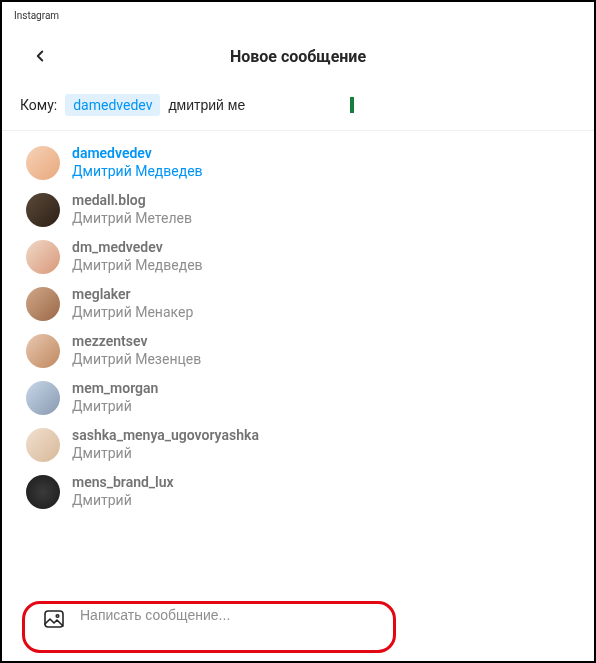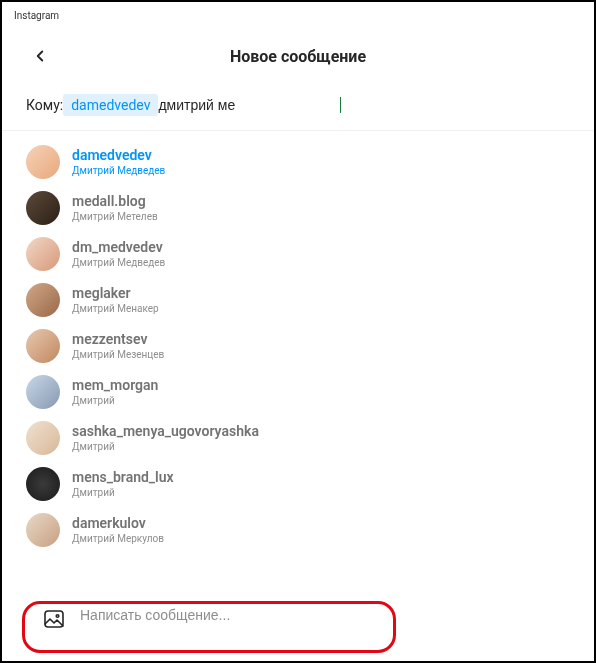--- a/index.html
+++ b/index.html
@@ -37,60 +37,60 @@
     right: 0;
     text-align: center;
     font-size: 16px;
     font-weight: 700;
     color: #262626;
     pointer-events: none;
   }
   .to-row {
     display: flex;
     align-items: center;
-    padding: 6px 24px 14px 24px;
+    padding: 6px 24px 14px 18px;
     border-bottom: 1px solid #efefef;
     font-size: 14px;
-    gap: 0;
+    gap: 8px;
   }
   .to-label { color: #262626; }
   .chip {
     background: #e1f0fd;
     color: #0095f6;
     padding: 3px 8px;
     border-radius: 3px;
     font-size: 14px;
   }
   .search-input {
     border: none;
     outline: none;
     font-size: 14px;
     color: #262626;
-    border-right: 1px solid #15803d;
+    border-right: 4px solid #15803d;
     padding-right: 1px;
   }
   .suggestions {
     padding: 8px 0 0 0;
   }
   .sugg-item {
     display: flex;
     align-items: center;
     padding: 6px 24px;
     gap: 12px;
     cursor: pointer;
   }
   .avatar {
     width: 34px;
     height: 34px;
     border-radius: 50%;
     flex-shrink: 0;
   }
   .sugg-text { display: flex; flex-direction: column; line-height: 1.25; }
   .username { font-size: 14px; font-weight: 600; color: #737373; }
-  .fullname { font-size: 10px; color: #8e8e8e; }
+  .fullname { font-size: 14px; color: #8e8e8e; }
   .sugg-item.selected .username,
   .sugg-item.selected .fullname { color: #0095f6; }
   .composer-outline {
     position: absolute;
     left: 22px;
     right: 200px;
     bottom: 10px;
     border: 3px solid #e30613;
     border-radius: 18px;
     height: 52px;
@@ -203,27 +203,20 @@
         <div class="fullname">Дмитрий</div>
       </div>
     </div>
     <div class="sugg-item">
       <div class="avatar av7"></div>
       <div class="sugg-text">
         <div class="username">mens_brand_lux</div>
         <div class="fullname">Дмитрий</div>
       </div>
     </div>
-    <div class="sugg-item">
-      <div class="avatar av8"></div>
-      <div class="sugg-text">
-        <div class="username">damerkulov</div>
-        <div class="fullname">Дмитрий Меркулов</div>
-      </div>
-    </div>
   </div>
 
 <div class="composer">
   <span class="image-icon">
     <svg width="24" height="24" viewBox="0 0 24 24" fill="none" stroke="#262626" stroke-width="1.6" stroke-linecap="round" stroke-linejoin="round">
       <rect x="3" y="4" width="18" height="16" rx="3"></rect>
       <circle cx="15.5" cy="9" r="1.3"></circle>
       <path d="M3 17 L8 12 L12 16 L15 13 L21 19"></path>
     </svg>
   </span>

